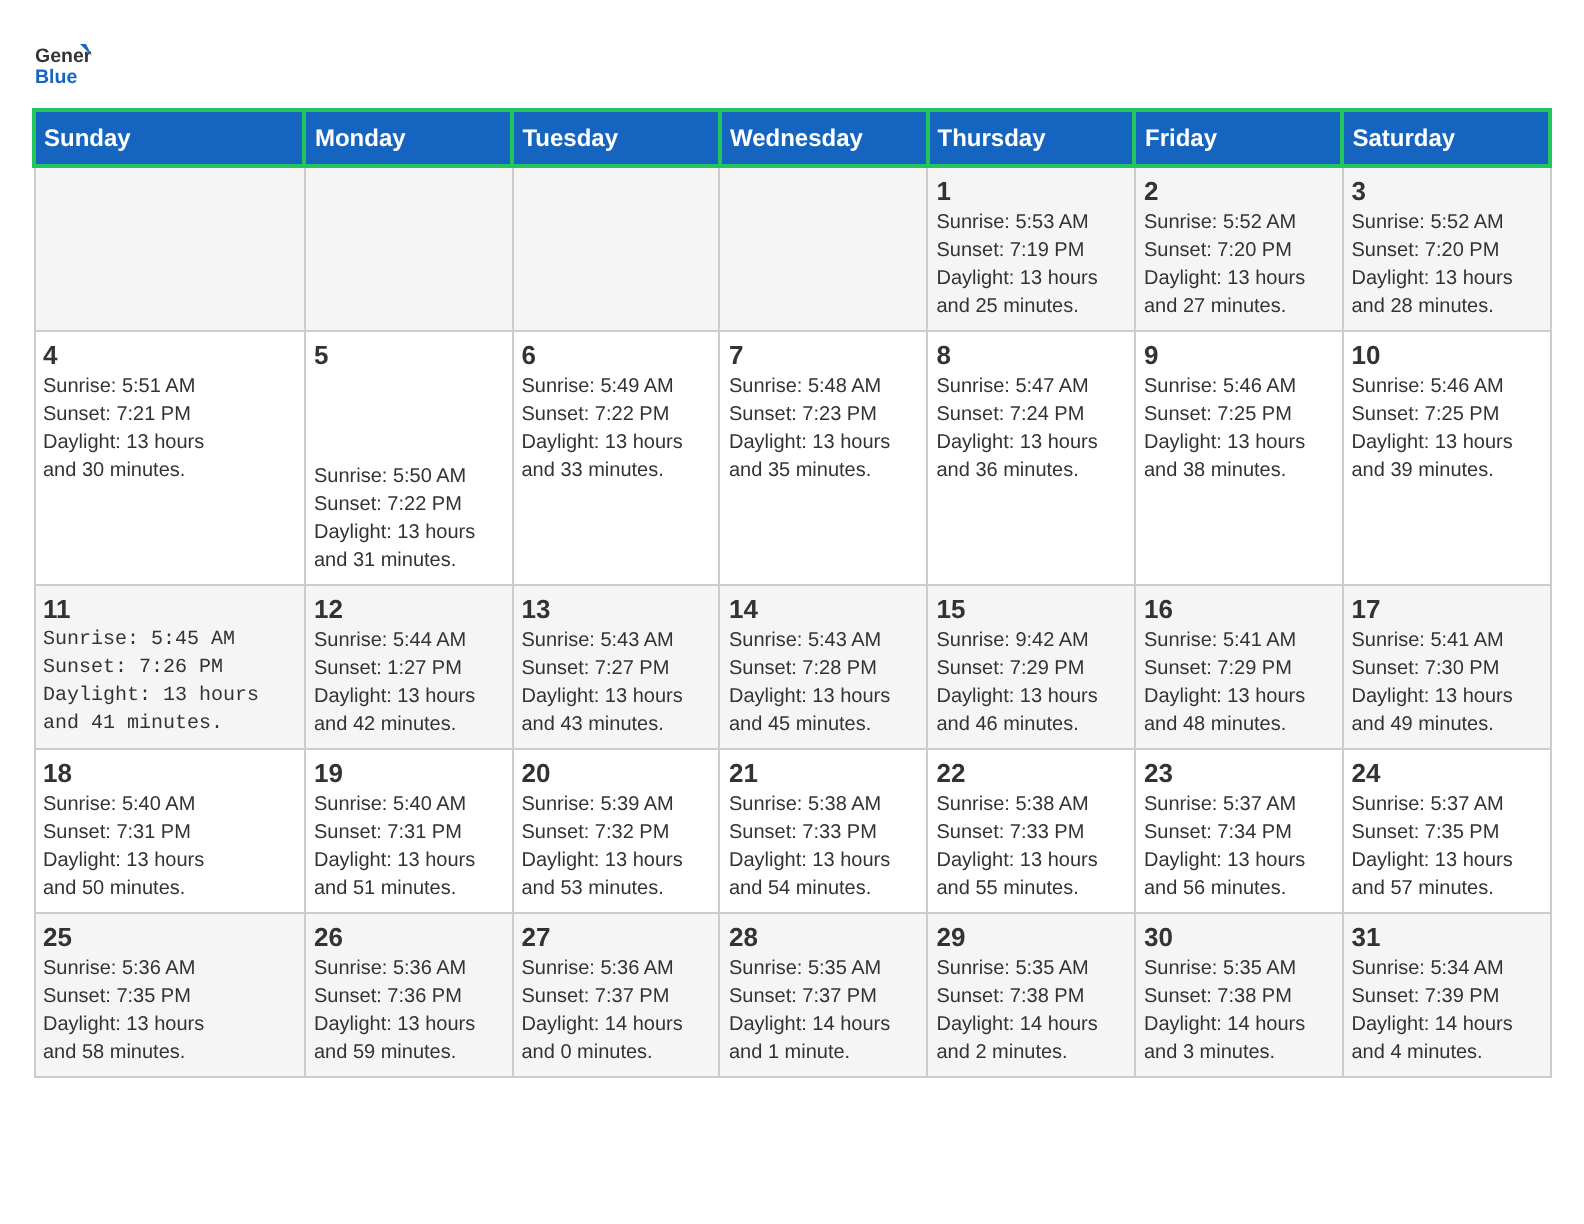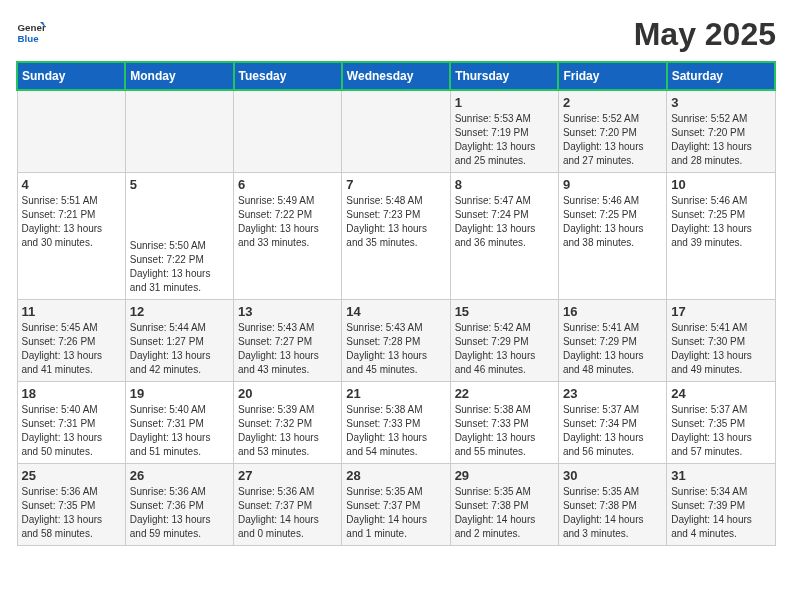--- a/index.html
+++ b/index.html
@@ -89,21 +89,20 @@
 
 <div class="header">
   <div class="logo">
     <svg class="logo-icon" viewBox="0 0 40 40">
       <text x="2" y="20" font-size="13" font-weight="bold" fill="#333">General</text>
       <text x="2" y="34" font-size="13" font-weight="bold" fill="#1565c0">Blue</text>
       <polygon points="32,8 40,16 36,8" fill="#1565c0"></polygon>
     </svg>
   </div>
   <div class="title-section">
-    <div class="main-title">May 2025</div>
   </div>
 </div>
 
 <table>
   <thead>
     <tr>
     <th>Sunday</th>
         <th>Monday</th>
         <th>Tuesday</th>
         <th>Wednesday</th>
@@ -187,21 +186,21 @@
           <span class="day-num">10</span>
           <div class="day-info" style="white-space: pre-line;">Sunrise: 5:46 AM
 Sunset: 7:25 PM
 Daylight: 13 hours
 and 39 minutes.</div>
         </td>
       </tr>
       <tr>
         <td>
           <span class="day-num">11</span>
-          <div class="day-info" style="white-space: pre-line;">Sunrise: 5:45 AM
+          <div class="day-info" style="white-space: pre-line; font-family: Liberation Mono, monospace;">Sunrise: 5:45 AM
 Sunset: 7:26 PM
 Daylight: 13 hours
 and 41 minutes.</div>
         </td>
         <td>
           <span class="day-num">12</span>
           <div class="day-info" style="white-space: pre-line;">Sunrise: 5:44 AM
 Sunset: 1:27 PM
 Daylight: 13 hours
 and 42 minutes.</div>
@@ -215,21 +214,21 @@
         </td>
         <td>
           <span class="day-num">14</span>
           <div class="day-info" style="white-space: pre-line;">Sunrise: 5:43 AM
 Sunset: 7:28 PM
 Daylight: 13 hours
 and 45 minutes.</div>
         </td>
         <td>
           <span class="day-num">15</span>
-          <div class="day-info" style="white-space: pre-line;">Sunrise: 5:42 AM
+          <div class="day-info" style="white-space: pre-line;">Sunrise: 9:42 AM
 Sunset: 7:29 PM
 Daylight: 13 hours
 and 46 minutes.</div>
         </td>
         <td>
           <span class="day-num">16</span>
           <div class="day-info" style="white-space: pre-line;">Sunrise: 5:41 AM
 Sunset: 7:29 PM
 Daylight: 13 hours
 and 48 minutes.</div>

